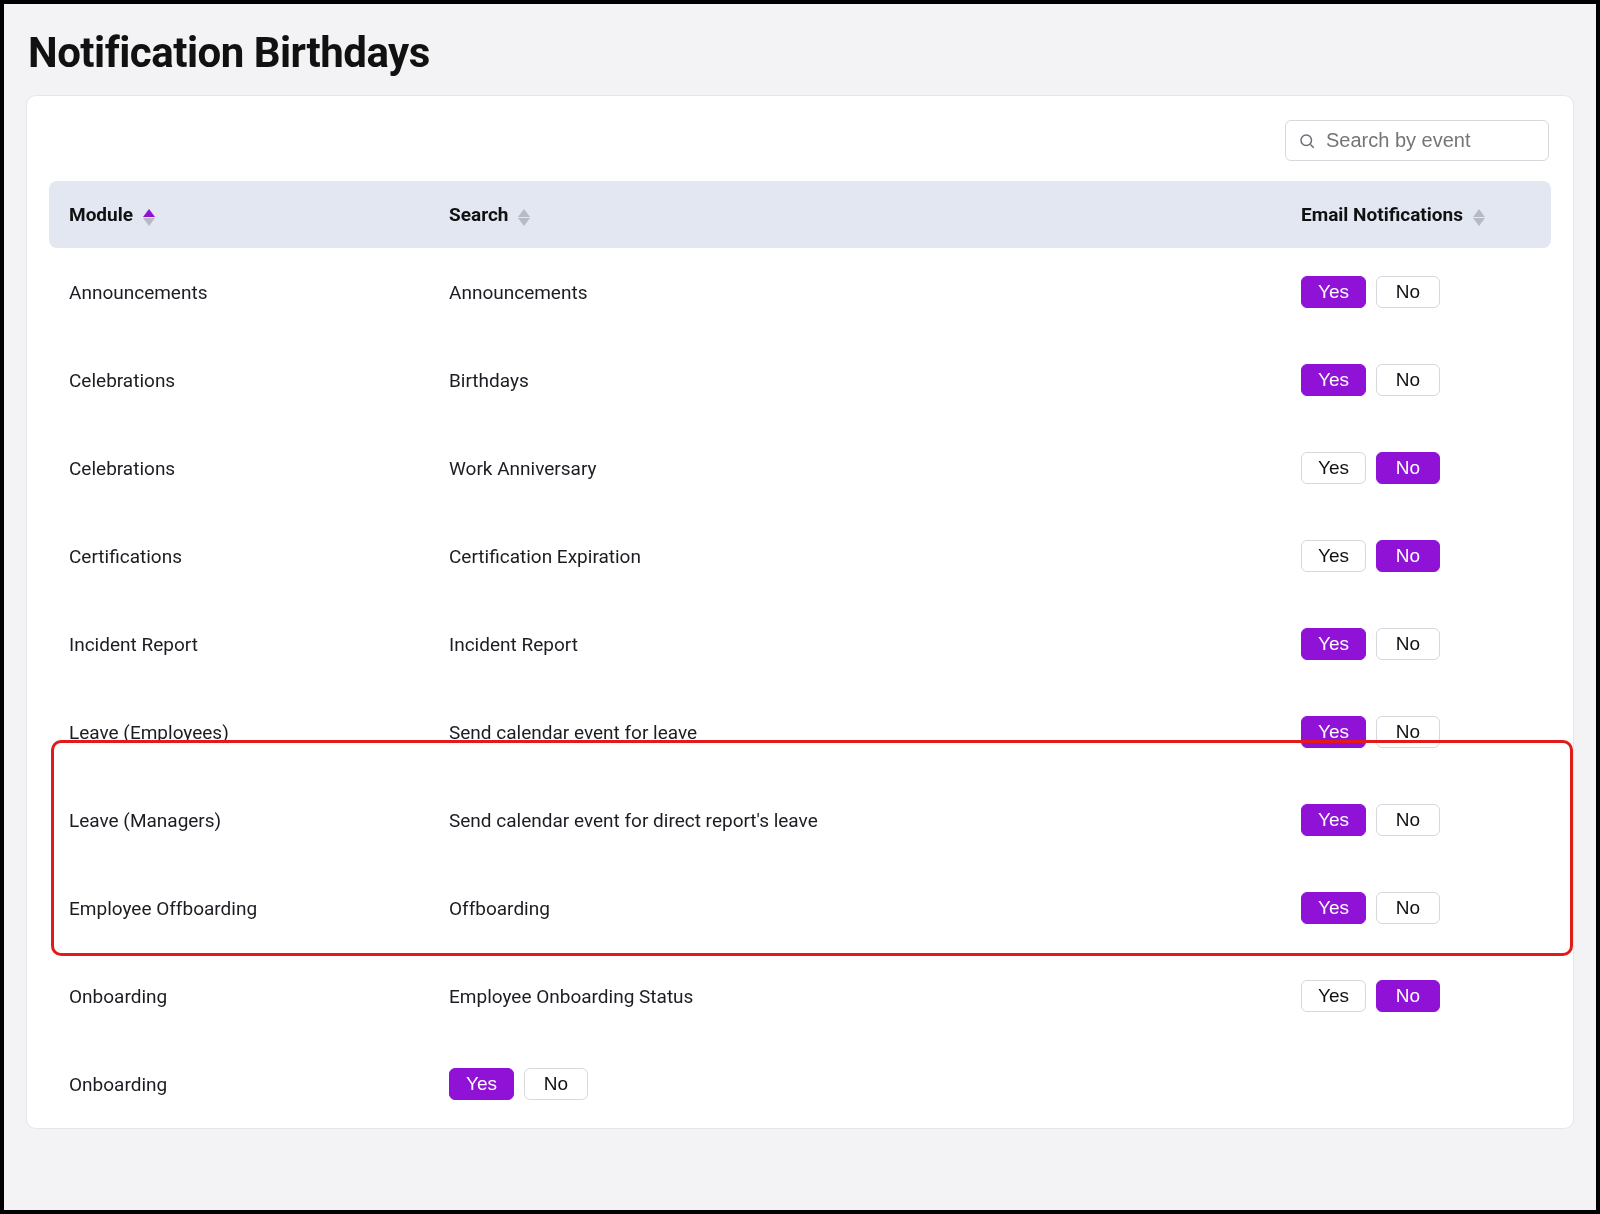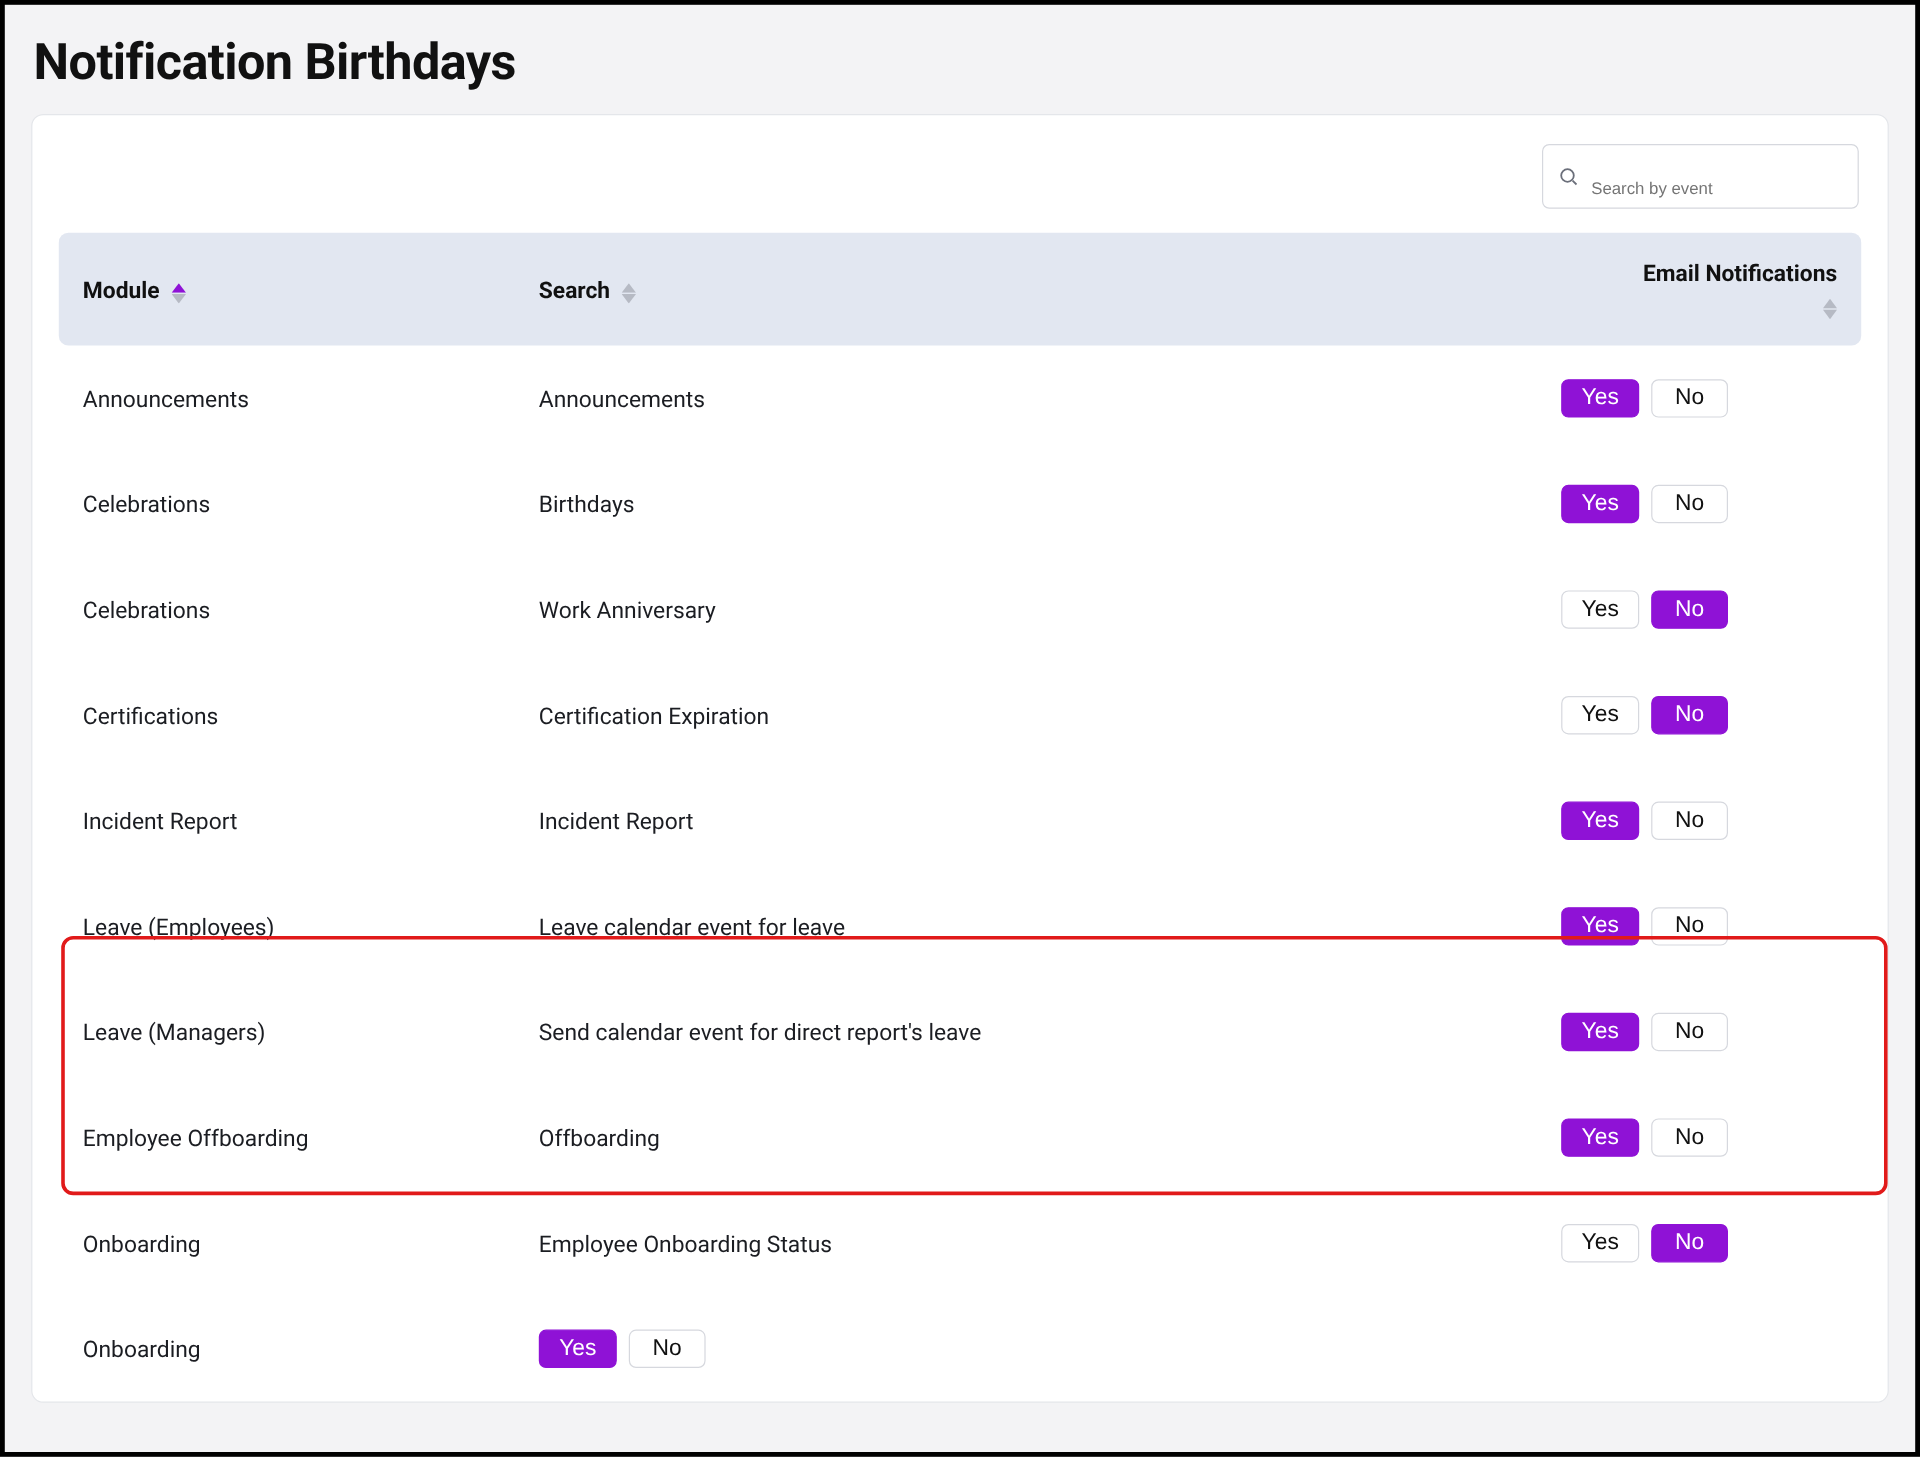--- a/index.html
+++ b/index.html
@@ -40,25 +40,24 @@
     border: 1px solid #d6d8de;
     border-radius: 6px;
     padding: 8px 12px;
     width: 264px;
     gap: 10px;
     color: #6b6f7a;
   }
   .search-wrap input {
     border: none;
     outline: none;
-    font-size: 14px;
+    font-size: 20px;
     color: #6b6f7a;
     width: 100%;
     background: transparent;
-    margin-top: 20px;
   }
   .search-icon svg { display:block; }
   .table {
     width: calc(100% - 44px);
     margin: 0 22px;
   }
   .thead {
     display: grid;
     grid-template-columns: 380px 1fr 230px;
     align-items: center;
@@ -66,21 +65,21 @@
     border-radius: 8px;
     padding: 22px 20px;
     font-weight: 700;
     font-size: 19px;
   }
   .th {
     display: flex;
     align-items: flex-end;
     gap: 10px;
   }
-  .th.right { justify-content:flex-start;flex-direction:column; }
+  .th.right { justify-content:flex-start; }
   .sort {
     display: inline-flex;
     flex-direction: column;
     line-height: 0;
     gap: 1px;
   }
   .sort svg { display:block; }
   .tbody { position: relative; }
   .row {
     display: grid;
@@ -209,21 +208,21 @@
           <div class="row" id="row-4">
             <div>Incident Report</div>
             <div>Incident Report</div>
             <div><div class="toggle-group">
                 <button class="btn active">Yes</button>
                 <button class="btn">No</button>
               </div></div>
           </div>
           <div class="row" id="row-5">
             <div>Leave (Employees)</div>
-            <div>Leave calendar event for leave</div>
+            <div>Send calendar event for leave</div>
             <div><div class="toggle-group">
                 <button class="btn active">Yes</button>
                 <button class="btn">No</button>
               </div></div>
           </div>
           <div class="row" id="row-6">
             <div>Leave (Managers)</div>
             <div>Send calendar event for direct report's leave</div>
             <div><div class="toggle-group">
                 <button class="btn active">Yes</button>

